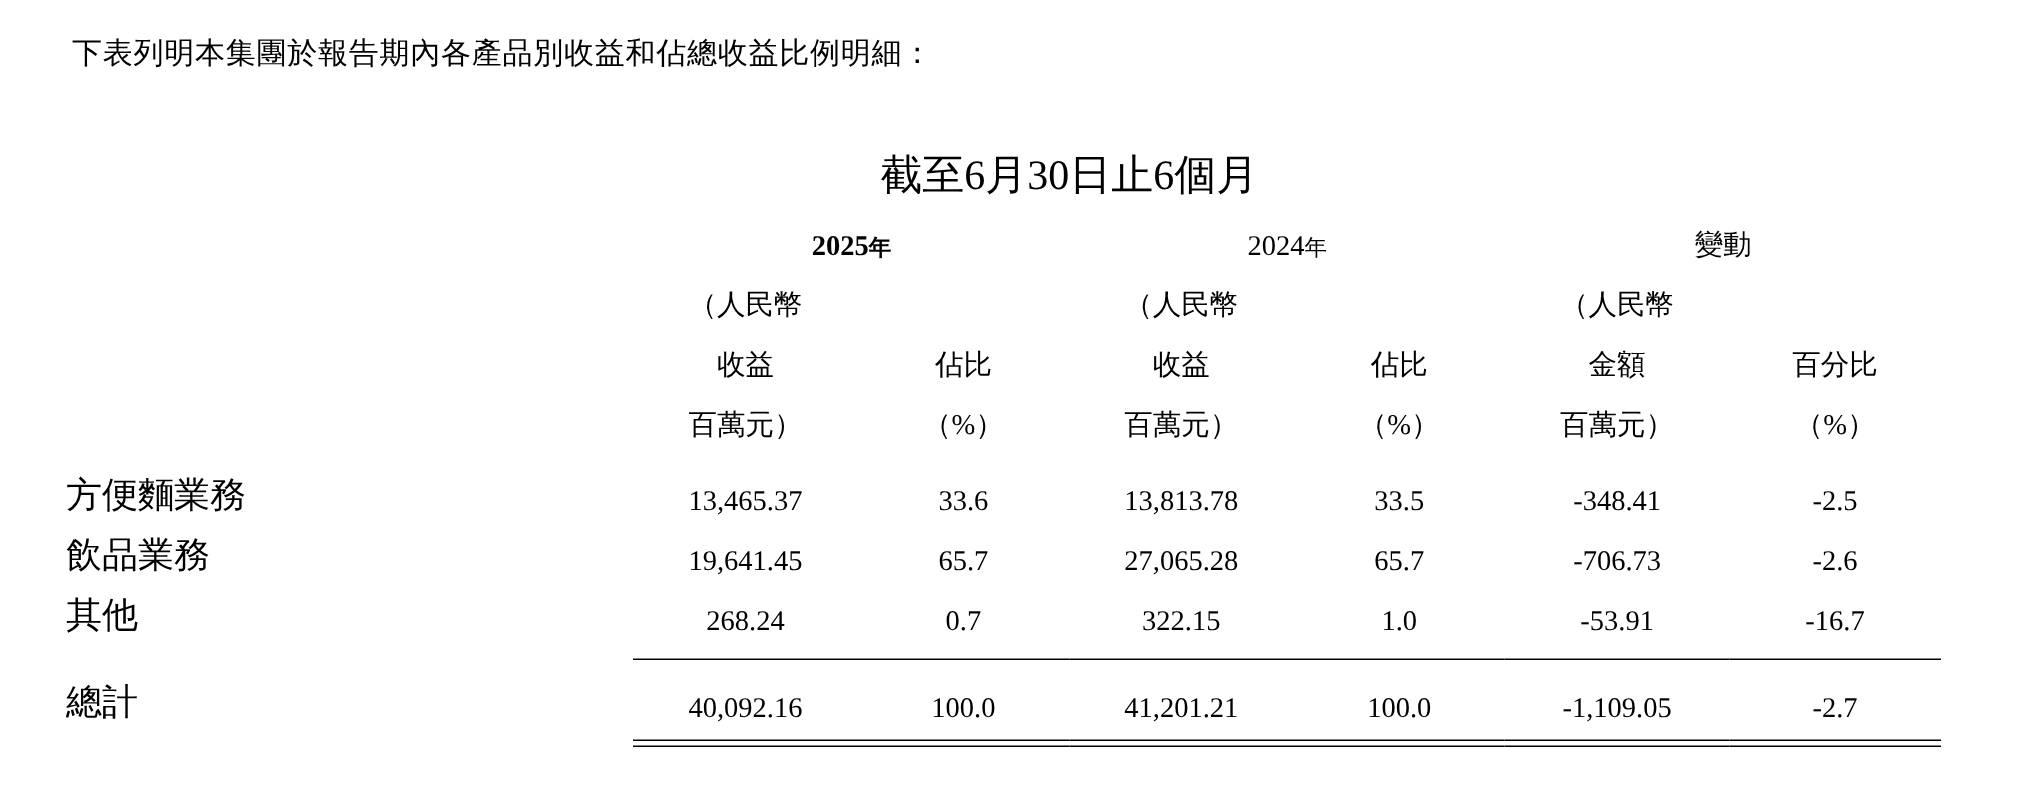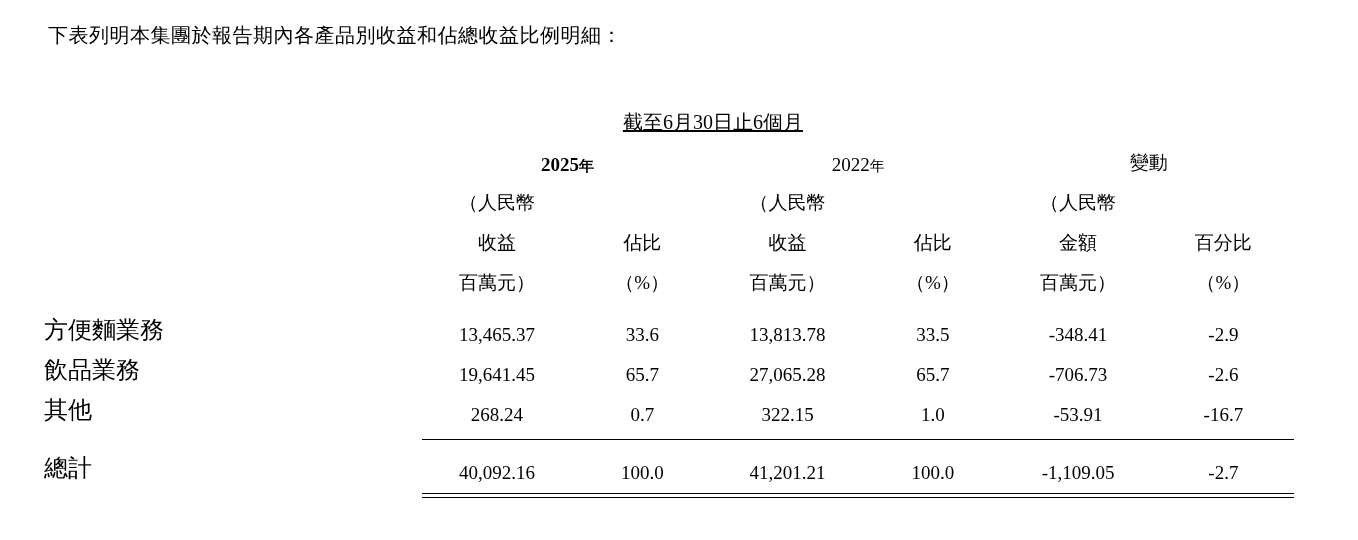--- a/index.html
+++ b/index.html
@@ -54,22 +54,21 @@
     text-align: center;
   }
   .row-h { height: 40px; }
   .row-h td { padding-bottom: 6px; }
 
   .bold { font-weight: bold; }
   .sup-year { font-size: 15px; }
 
   .period {
     font-weight: bold;
-    font-size: 20px;
-    text-decoration: underline;
+    font-size: 28px;
   }
 
   .data-row td { height: 40px; padding-top: 4px; }
   .label-cell { text-align: left; font-size: 24px; padding-left: 4px; }
 
   
   .ruletop td { height: 14px; }
   .rule > div {
     border-top: 1.4px solid #000;
     height: 0;
@@ -110,21 +109,21 @@
         <td></td>
         <td></td>
       </tr>
 
       <tr class="row-h">
         <td></td>
         <td class="hcell" colspan="2">
           <span class="bold">2025</span><span class="bold sup-year">年</span>
         </td>
         <td class="hcell" colspan="2">
-          <span>2022</span><span class="sup-year">年</span>
+          <span>2024</span><span class="sup-year">年</span>
         </td>
         <td class="hcell" colspan="2">變動</td>
       </tr>
 
       <tr class="row-h">
         <td></td>
         <td class="hcell bold">（人民幣</td>
         <td class="hcell"></td>
         <td class="hcell">（人民幣</td>
         <td class="hcell"></td>
@@ -156,21 +155,21 @@
           <td colspan="7"></td>
         </tr>
 
       <tr class="data-row">
         <td class="label-cell">方便麵業務</td>
         <td class="num bold">13,465.37</td>
         <td class="pct bold">33.6</td>
         <td class="num">13,813.78</td>
         <td class="pct">33.5</td>
         <td class="num">-348.41</td>
-        <td class="pct">-2.9</td>
+        <td class="pct">-2.5</td>
       </tr>
 
       <tr class="data-row">
         <td class="label-cell">飲品業務</td>
         <td class="num bold">19,641.45</td>
         <td class="pct bold">65.7</td>
         <td class="num">27,065.28</td>
         <td class="pct">65.7</td>
         <td class="num">-706.73</td>
         <td class="pct">-2.6</td>

